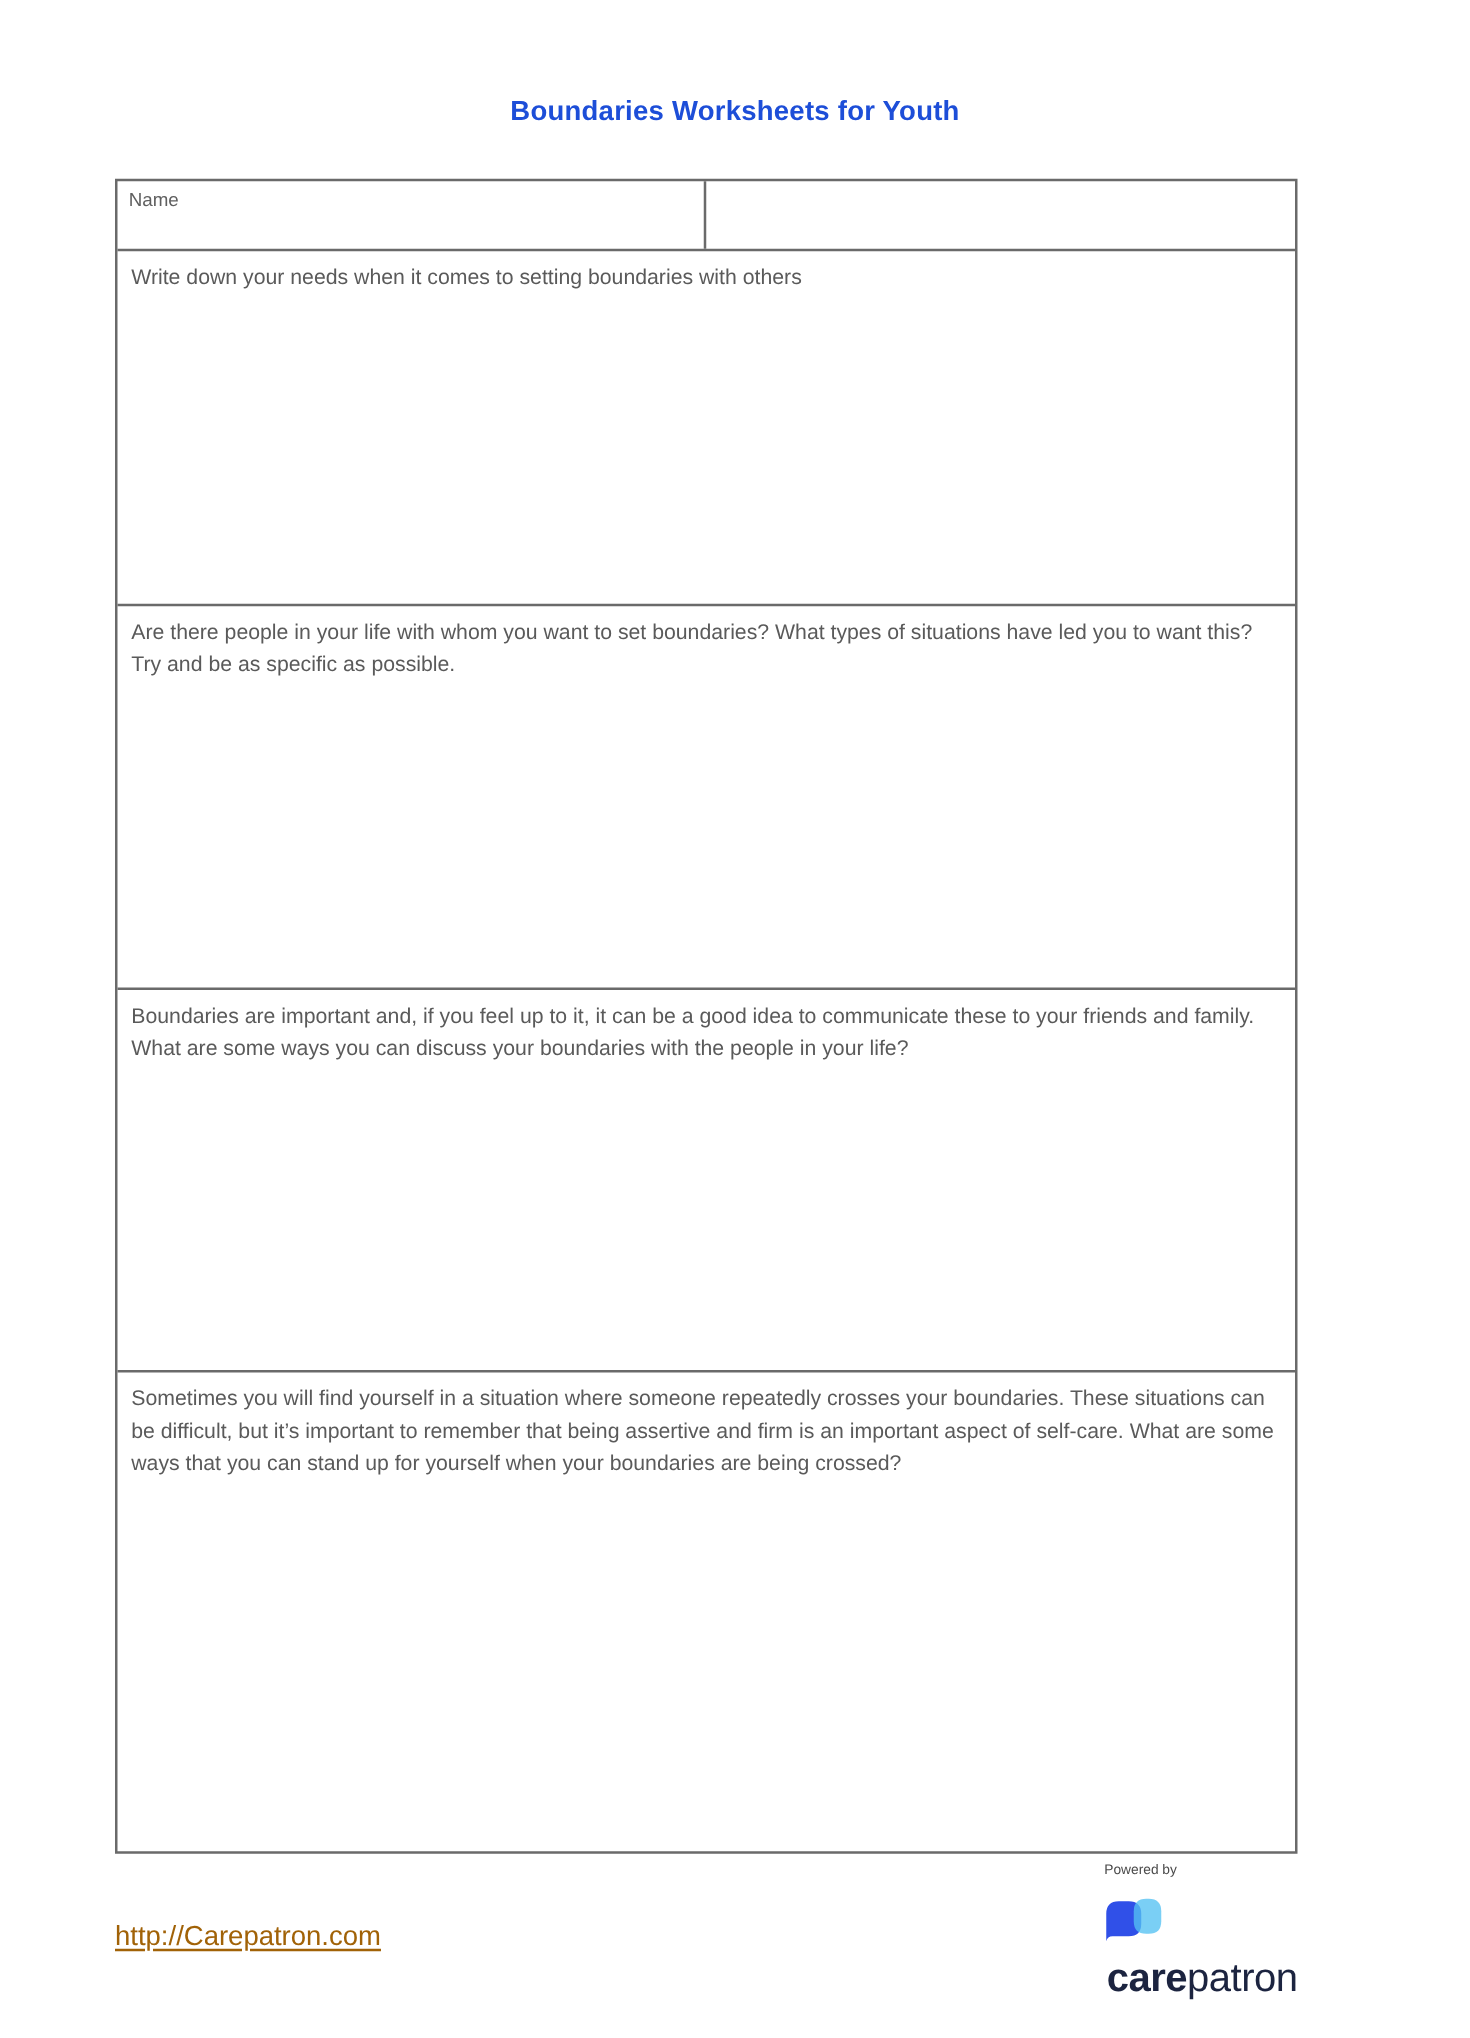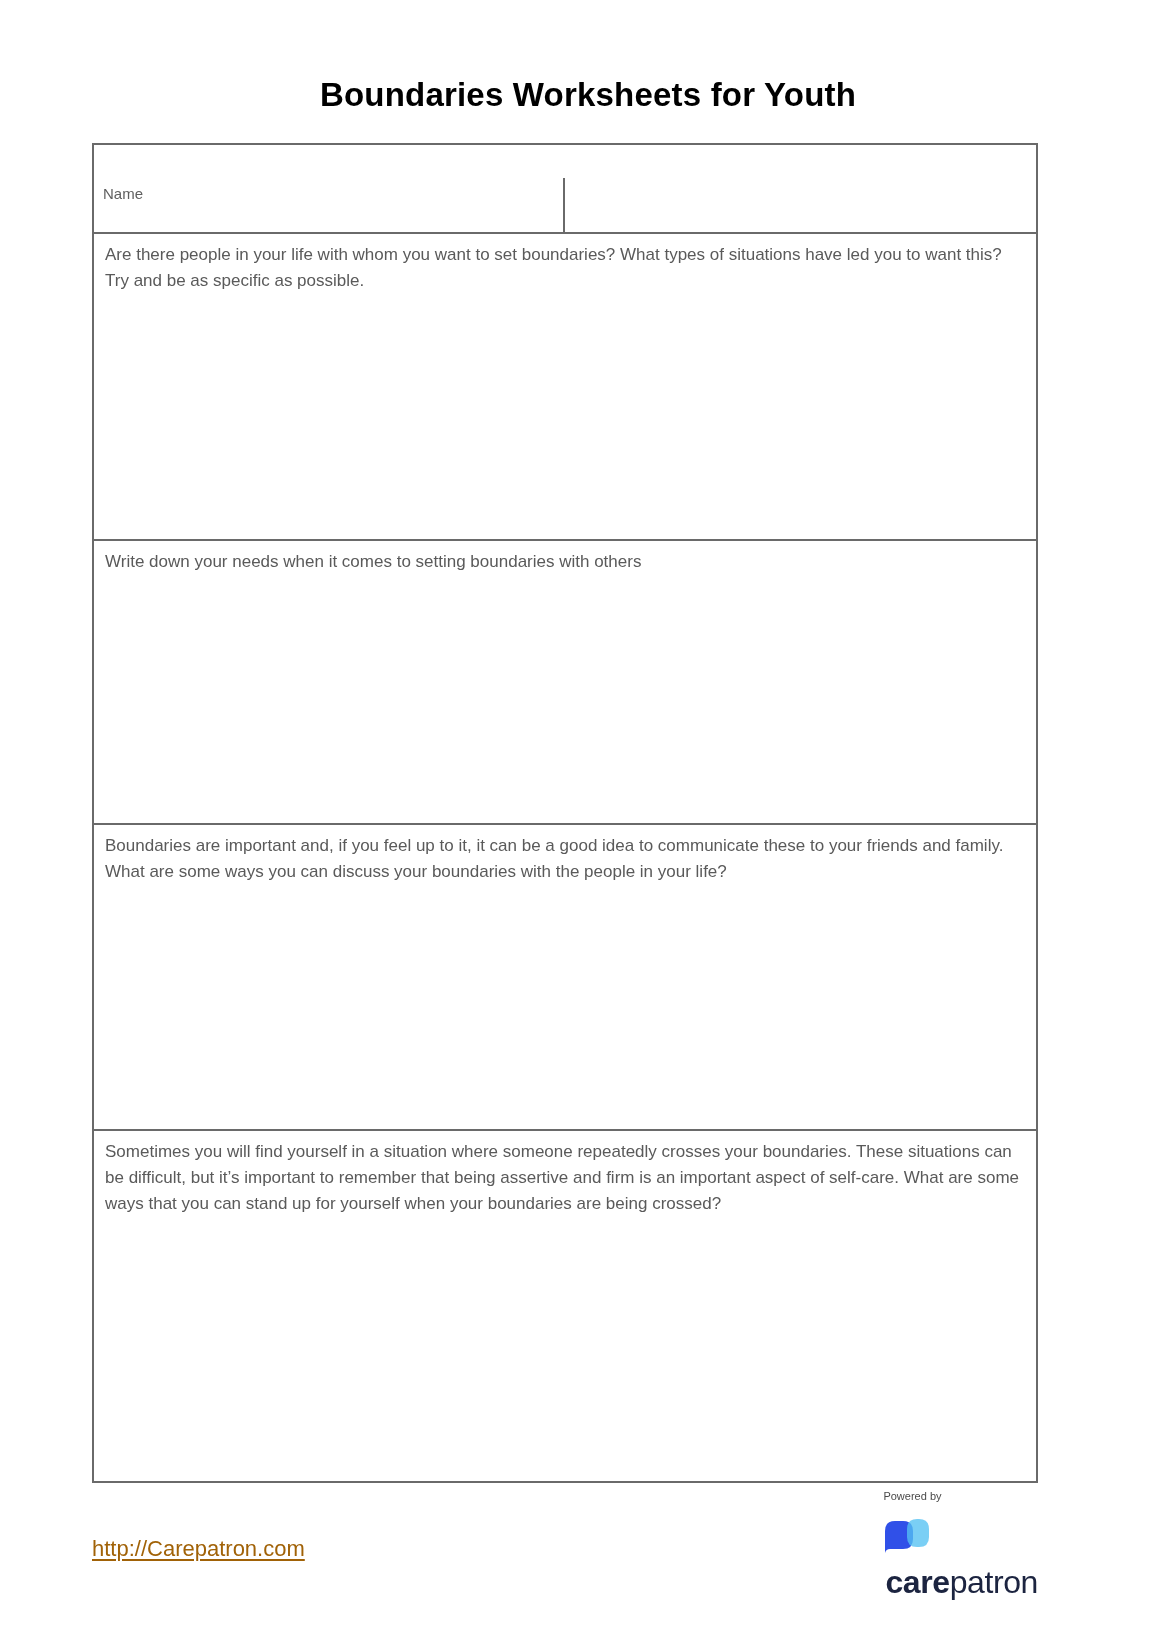--- a/index.html
+++ b/index.html
@@ -8,42 +8,41 @@
     width:1176px;
     height:1630px;
     background:#ffffff;
     font-family:"Liberation Sans", sans-serif;
     overflow:hidden;
   }
   .page-title{
     margin:0;
     padding-top:76px;
     text-align:center;
-    font-size:33px;
+    font-size:22px;
     font-weight:bold;
-    color:#000000;
+    color:#1d4ed8;
     letter-spacing:0.2px;
   }
   .sheet{
     position:absolute;
     left:92px;
     top:143px;
     width:946px;
     height:1340px;
     border:2px solid #6a6a6a;
     box-sizing:border-box;
     display:flex;
     flex-direction:column;
     background:#fff;
   }
   .meta-row{
     display:flex;
     height:54px;
     flex:0 0 54px;
-    margin-top:33px;
   }
   .cell{box-sizing:border-box;}
   .name-cell{
     width:50%;
     border-right:2px solid #6a6a6a;
   }
   .date-cell{width:50%;}
   .cell-label{
     display:block;
     padding:7px 9px 0 9px;
@@ -118,27 +117,27 @@
     <div class="meta-row">
       <div class="cell name-cell">
         <span class="cell-label">Name</span>
         <div class="meta-answer"></div>
       </div>
       <div class="cell date-cell">
         <div class="meta-answer"></div>
       </div>
     </div>
 
-    <section class="qsection s2">
-      <p class="prompt">Are there people in your life with whom you want to set boundaries? What types of situations have led you to want this? Try and be as specific as possible.</p>
+    <section class="qsection s1">
+      <p class="prompt">Write down your needs when it comes to setting boundaries with others</p>
       <div class="answer"></div>
     </section>
 
-    <section class="qsection s1">
-      <p class="prompt">Write down your needs when it comes to setting boundaries with others</p>
+    <section class="qsection s2">
+      <p class="prompt">Are there people in your life with whom you want to set boundaries? What types of situations have led you to want this? Try and be as specific as possible.</p>
       <div class="answer"></div>
     </section>
 
     <section class="qsection s3">
       <p class="prompt">Boundaries are important and, if you feel up to it, it can be a good idea to communicate these to your friends and family. What are some ways you can discuss your boundaries with the people in your life?</p>
       <div class="answer"></div>
     </section>
 
     <section class="qsection s4">
       <p class="prompt">Sometimes you will find yourself in a situation where someone repeatedly crosses your boundaries. These situations can be difficult, but it’s important to remember that being assertive and firm is an important aspect of self-care. What are some ways that you can stand up for yourself when your boundaries are being crossed?</p>

